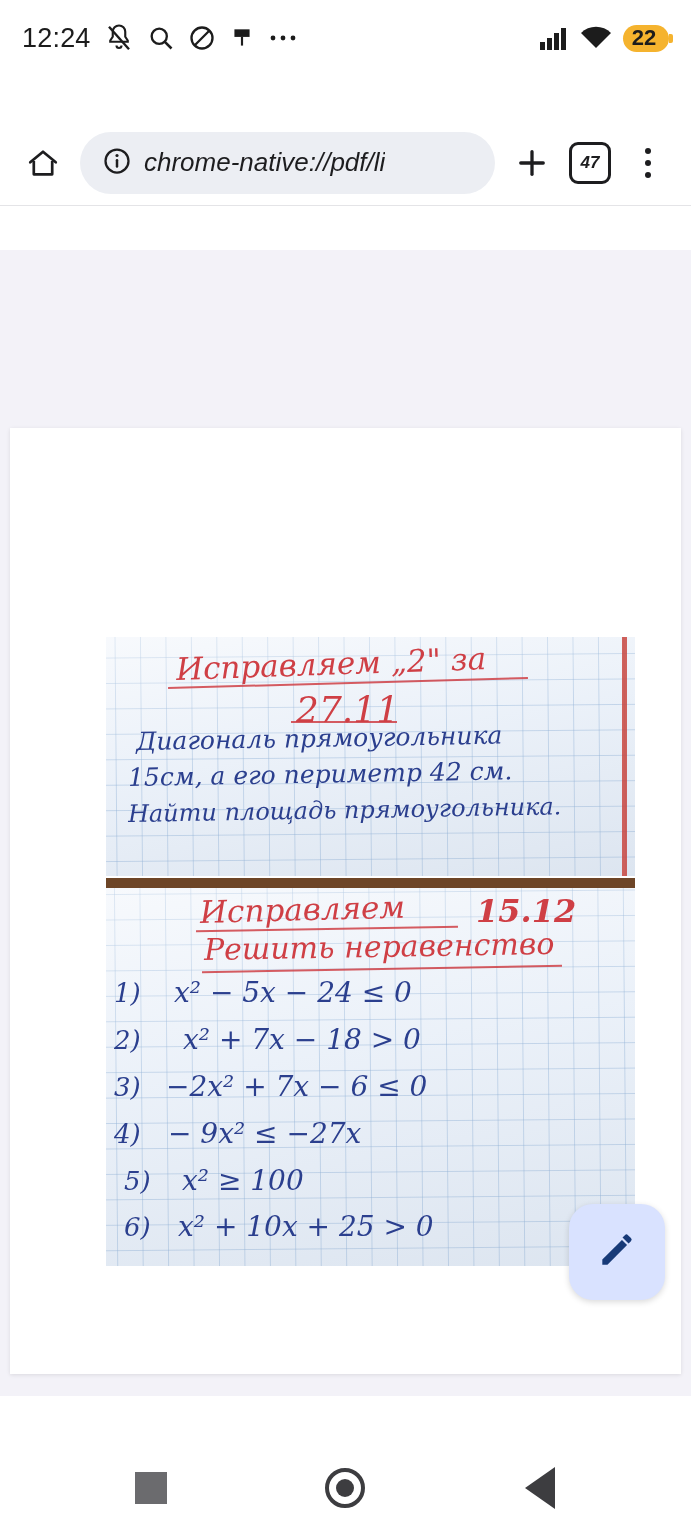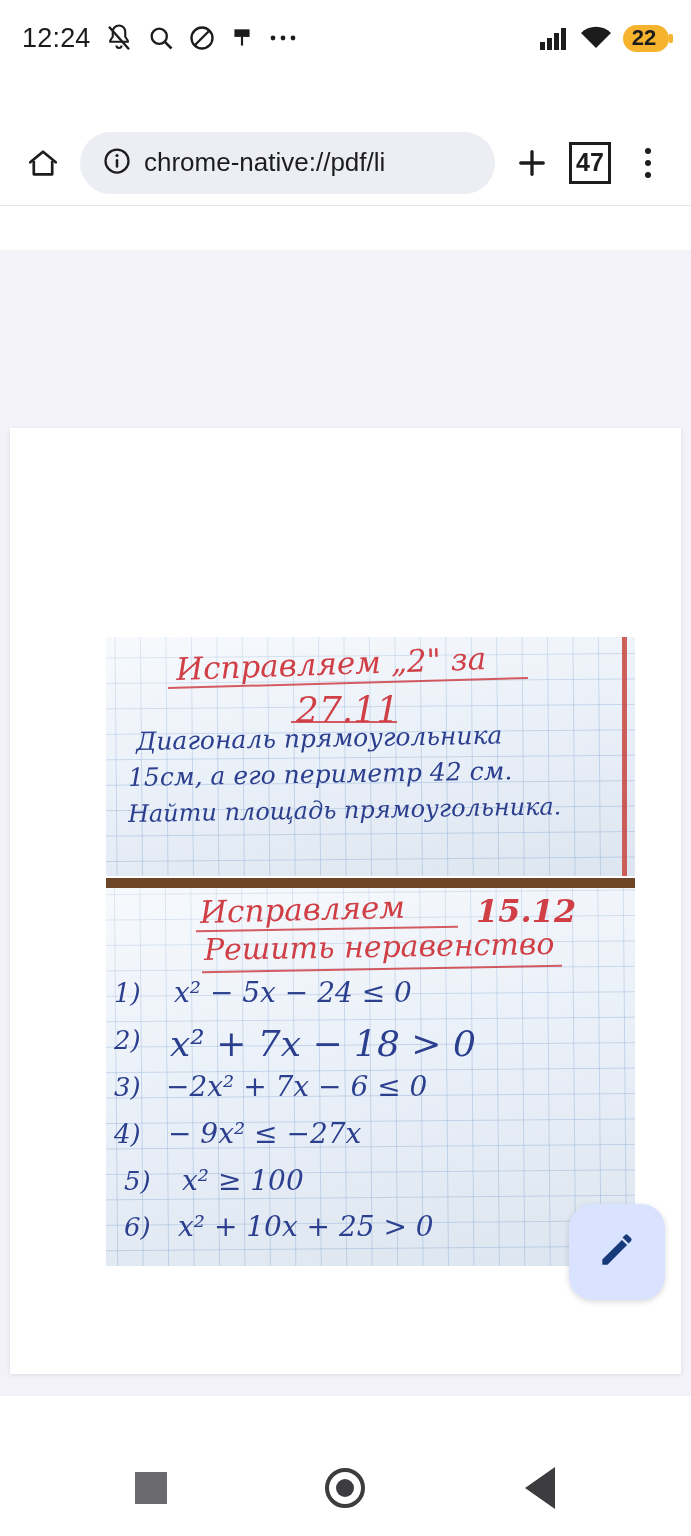--- a/index.html
+++ b/index.html
@@ -73,20 +73,21 @@
   
   .toolbar {
     flex: 0 0 86px;
     height: 86px;
     display: flex;
     align-items: center;
     gap: 8px;
     padding: 0 18px;
     background: #ffffff;
     border-bottom: 1px solid #e4e4e7;
+    font-style: italic;
   }
   .tb-btn {
     width: 50px; height: 50px;
     display: flex; align-items: center; justify-content: center;
     border-radius: 25px;
     flex: 0 0 auto;
   }
   .omnibox {
     flex: 1 1 auto;
     height: 62px;
@@ -103,23 +104,23 @@
   .omnibox-text {
     font-size: 26px;
     color: #1d1d1f;
     white-space: nowrap;
     overflow: hidden;
     text-overflow: clip;
   }
   .tab-count {
     width: 42px; height: 42px;
     border: 3px solid #1d1d1f;
-    border-radius: 0;
+    border-radius: 9px;
     display: flex; align-items: center; justify-content: center;
-    font-size: 25px; font-weight: 700; color: #1d1d1f;
+    font-size: 17px; font-weight: 700; color: #1d1d1f;
   }
   .kebab {
     display: flex; flex-direction: column; gap: 6px; align-items: center;
   }
   .kebab i { width: 6px; height: 6px; border-radius: 50%; background: #1d1d1f; display:block; }
 
   
   .content {
     flex: 1 1 auto;
     background: #f3f2f8;
@@ -351,21 +352,21 @@
         <div class="hw hw-red" style="left:370px; top:14px; font-size:32px; font-weight:700;">15.12</div>
         <div class="underline-red" style="left:90px; top:50px; width:262px; transform:rotate(-1deg);"></div>
 
         <div class="hw hw-red" style="left:98px; top:54px; font-size:30px; transform:rotate(-1deg);">Решить неравенство</div>
         <div class="underline-red" style="left:96px; top:90px; width:360px; transform:rotate(-1deg);"></div>
 
         <div class="hw hw-blue" style="left:8px; top:100px; font-size:26px;">1)</div>
         <div class="hw hw-blue" style="left:68px; top:98px; font-size:28px;">x² − 5x − 24 ≤ 0</div>
 
         <div class="hw hw-blue" style="left:8px; top:147px; font-size:26px;">2)</div>
-        <div class="hw hw-blue" style="left:64px; top:145px; font-size:36px;">x² + 7x − 18 &gt; 0</div>
+        <div class="hw hw-blue" style="left:77px; top:145px; font-size:28px;">x² + 7x − 18 &gt; 0</div>
 
         <div class="hw hw-blue" style="left:8px; top:194px; font-size:26px;">3)</div>
         <div class="hw hw-blue" style="left:60px; top:192px; font-size:28px;">−2x² + 7x − 6 ≤ 0</div>
 
         <div class="hw hw-blue" style="left:8px; top:241px; font-size:26px;">4)</div>
         <div class="hw hw-blue" style="left:62px; top:239px; font-size:28px;">− 9x² ≤ −27x</div>
 
         <div class="hw hw-blue" style="left:18px; top:288px; font-size:26px;">5)</div>
         <div class="hw hw-blue" style="left:76px; top:286px; font-size:28px;">x² ≥ 100</div>
 

